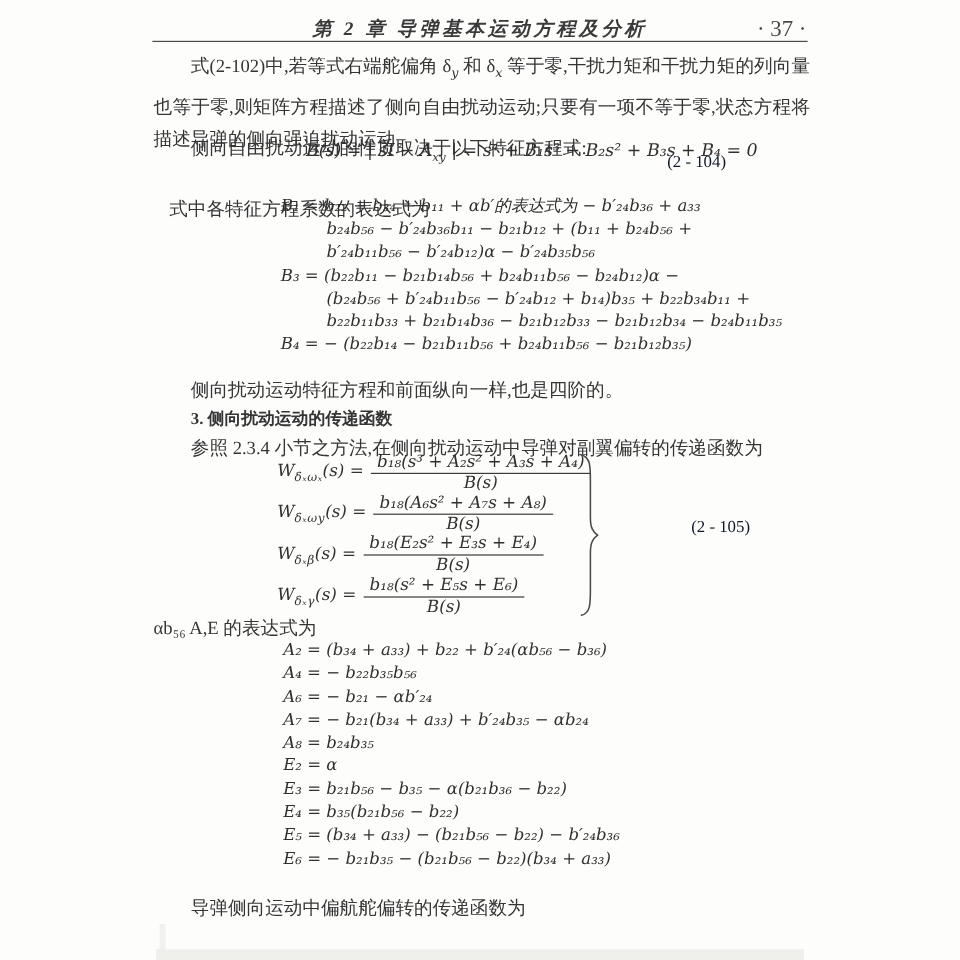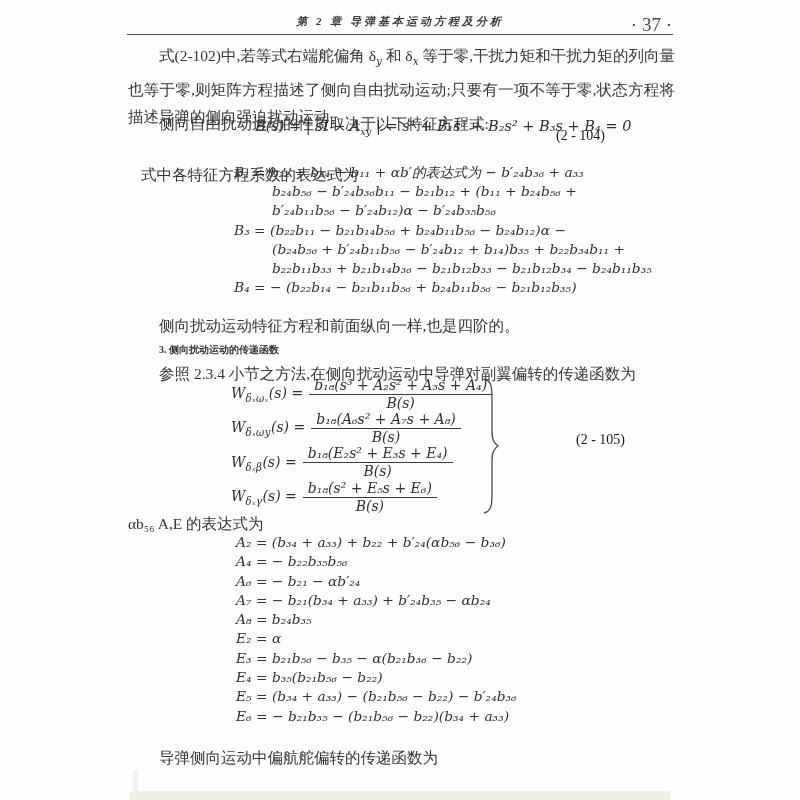--- a/index.html
+++ b/index.html
@@ -7,34 +7,34 @@
     width:800px;height:800px;overflow:hidden;
     background:#ffffff;
     font-family:"Liberation Serif","DejaVu Serif",serif;
     color:#343434;
   }
   .page{position:relative;width:800px;height:800px;background:#fdfdfc;}
   .content{position:absolute;left:0;top:0;width:800px;height:800px;filter:blur(0.25px);}
 
   
   .hdr-title{position:absolute;top:14px;left:128px;width:544px;text-align:center;
-    font-size:11px;letter-spacing:3px;font-weight:bold;color:#3a3a3a;font-style:italic;}
+    font-size:16px;letter-spacing:3px;font-weight:bold;color:#3a3a3a;font-style:italic;}
   .hdr-page{position:absolute;top:14px;left:595px;width:77px;text-align:right;
     font-size:19px;color:#4a4a4a;}
   .hdr-rule{position:absolute;top:34px;left:127px;width:546px;height:0;
     border-top:1.6px solid #4a4a4a;}
 
   
   .cjk{font-size:15.5px;line-height:27.5px;color:#353535;}
   .p1{position:absolute;top:42px;left:128px;width:547px;text-indent:2em;
     text-align:justify;margin:0;}
   .p2{position:absolute;top:110px;left:159px;margin:0;}
   .coeff-intro{position:absolute;top:148px;left:128px;margin:13px;}
   .note4{position:absolute;top:312px;left:159px;margin:0;}
-  .h3{position:absolute;top:336px;left:159px;margin:0;font-weight:bold;font-size:10px;}
+  .h3{position:absolute;top:336px;left:159px;margin:0;font-weight:bold;font-size:14px;}
   .s3intro{position:absolute;top:360px;left:159px;margin:0;}
   .params-intro{position:absolute;top:510px;left:128px;margin:0;}
   .closing{position:absolute;top:744px;left:159px;margin:0;}
 
   
   .math{font-family:"DejaVu Serif","Liberation Serif",serif;font-style:italic;color:#303030;}
   .eq104{position:absolute;top:118px;left:255px;font-size:14.5px;}
   .eqlabel{font-style:normal;color:#0f172a;font-size:14px;}
   .eq104-label{position:absolute;top:128px;left:556px;}
   .eq105-label{position:absolute;top:432px;left:576px;}

